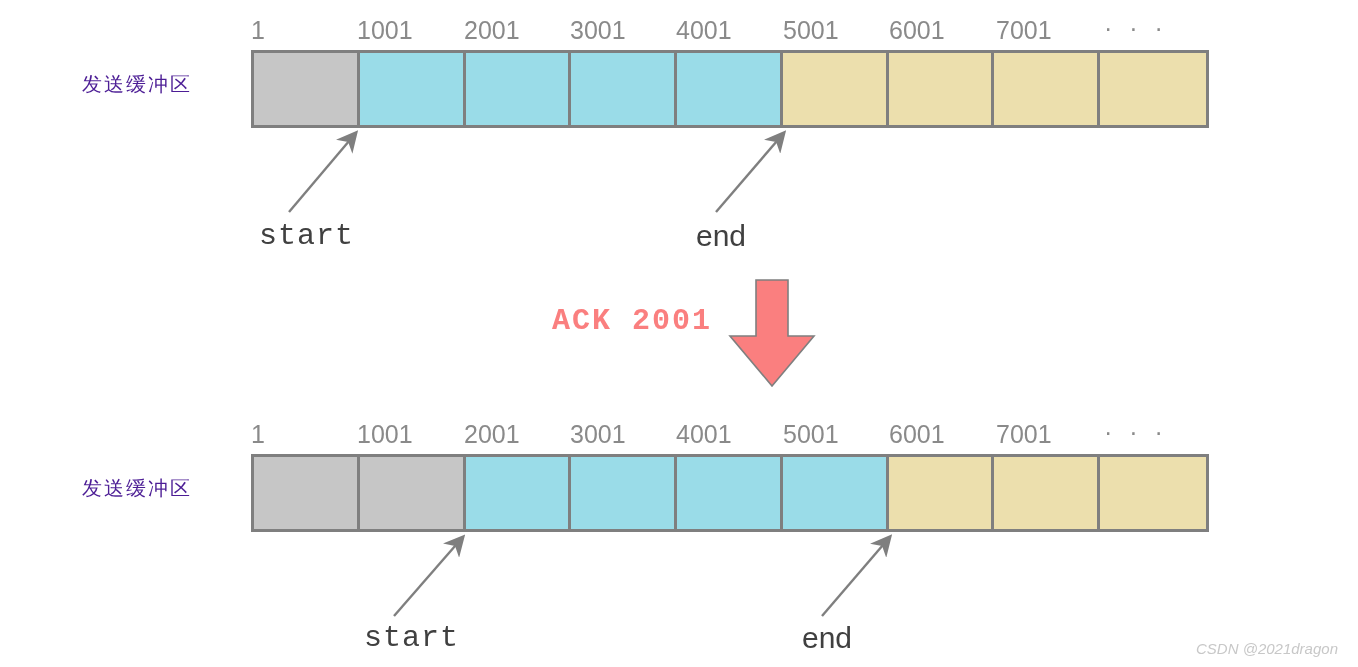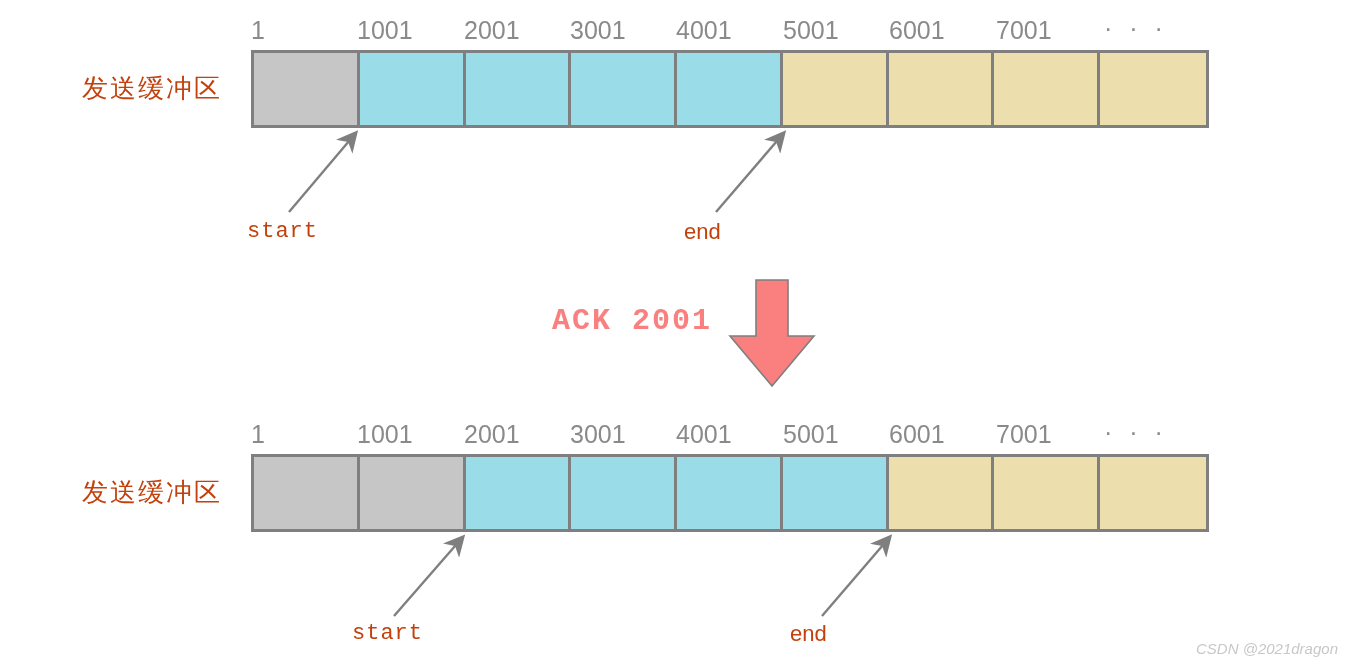--- a/index.html
+++ b/index.html
@@ -17,23 +17,23 @@
 
   .stage {
     position: absolute;
     inset: 0;
   }
 
   
   .buffer-label {
     position: absolute;
     font-family: "Liberation Serif", serif;
-    font-size: 26px;
+    font-size: 20px;
     letter-spacing: 2px;
-    color: #c2410c;
+    color: #4c1d95;
     white-space: nowrap;
     text-align: right;
   }
 
   
   .tick {
     position: absolute;
     font-family: "Liberation Sans", sans-serif;
     font-size: 25px;
     color: #8a8a8a;
@@ -66,23 +66,24 @@
     border-right: none;
   }
 
   
   .ptr-arrow {
     position: absolute;
     overflow: visible;
   }
   .ptr-label {
     position: absolute;
-    font-size: 22px;
-    color: #c2410c;
-    white-space: nowrap;
+    font-size: 30px;
+    color: #404040;
+    white-space: nowrap;
+    margin-left: 12px;
   }
   .ptr-label.mono {
     font-family: "Liberation Mono", monospace;
     letter-spacing: 1px;
   }
   .ptr-label.sans {
     font-family: "Liberation Sans", sans-serif;
     letter-spacing: 0px;
   }
 

